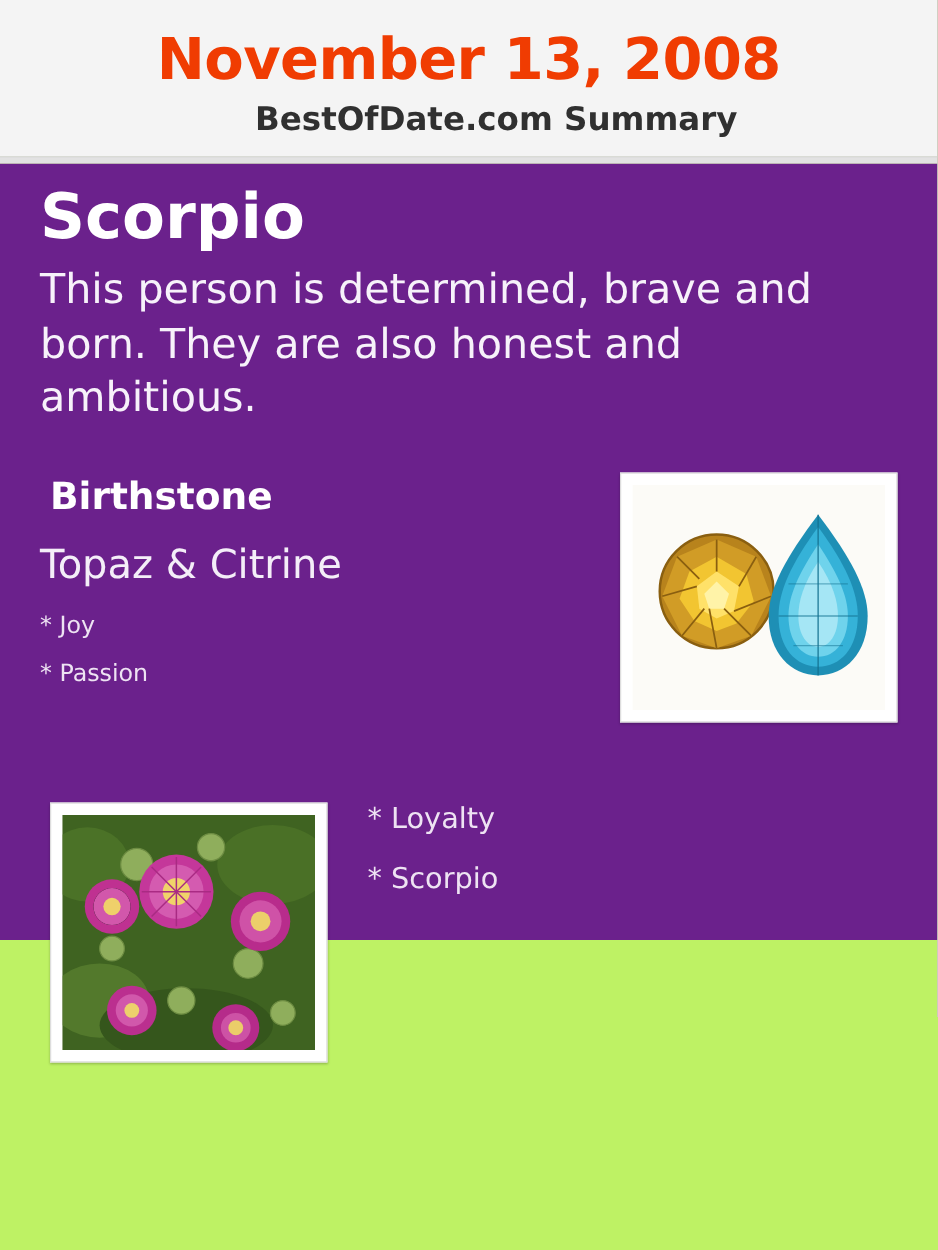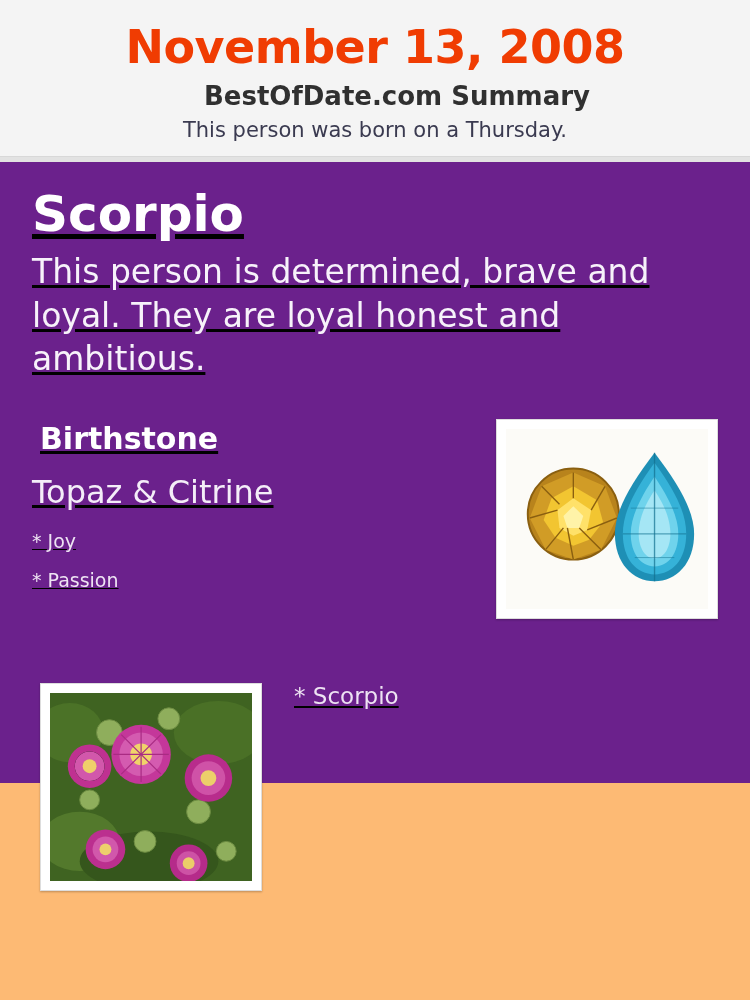--- a/index.html
+++ b/index.html
@@ -7,21 +7,21 @@
     width: 750px;
     height: 1000px;
     background: #f2f2f2;
     font-family: "DejaVu Sans", sans-serif;
   }
   .page {
     width: 750px;
     height: 1000px;
     position: relative;
     overflow: hidden;
-    background: #fdba74;
+    background: #bef264;
   }
 
   
   .header {
     background: #f4f4f4;
     padding-top: 22px;
     padding-bottom: 14px;
     text-align: center;
   }
   .date-title {
@@ -45,24 +45,23 @@
   }
   .header-rule {
     height: 6px;
     background: #e2e2e2;
     border-top: 1px solid #d8d8d8;
   }
 
   
   .body-panel {
     background: #6b218c;
-    padding: 26px 32px 0 32px;
+    padding: 16px 32px 0 32px;
     height: 621px;
     position: relative;
-    text-decoration: underline;
   }
   .sign-name {
     color: #ffffff;
     font-size: 50px;
     font-weight: bold;
     line-height: 1.05;
     margin-bottom: 10px;
   }
   .sign-desc {
     color: #f7f2fa;
@@ -161,28 +160,27 @@
   }
 </style>
 </head>
 <body>
 
 <div class="page">
 
   <div class="header">
     <div class="date-title">November 13, 2008</div>
     <div class="site-summary">BestOfDate.com Summary</div>
-    <div class="born-line">This person was born on a Thursday.</div>
   </div>
   <div class="header-rule"></div>
 
   <div class="body-panel">
 
     <div class="sign-name">Scorpio</div>
-    <div class="sign-desc">This person is determined, brave and loyal. They are loyal honest and ambitious.</div>
+    <div class="sign-desc">This person is determined, brave and born. They are also honest and ambitious.</div>
 
     <div class="stone-block">
       <div class="stone-text">
         <div class="block-title">Birthstone</div>
         <div class="block-sub">Topaz &amp; Citrine</div>
         <div class="bullet">* Joy</div>
         <div class="bullet">* Passion</div>
       </div>
 
       <div class="photo-frame stone-photo-frame">
@@ -274,18 +272,19 @@
                 <circle r="19" fill="#b52b8a"></circle>
                 <circle r="12" fill="#cd52a5"></circle>
                 <circle r="6" fill="#ebcd69"></circle>
               </g>
             </g>
           </svg>
         </div>
       </div>
 
       <div class="flower-text">
+        <div class="flower-bullet">* Loyalty</div>
         <div class="flower-bullet">* Scorpio</div>
       </div>
     </div>
 
   </div>
 </div>
 
 </body></html>

